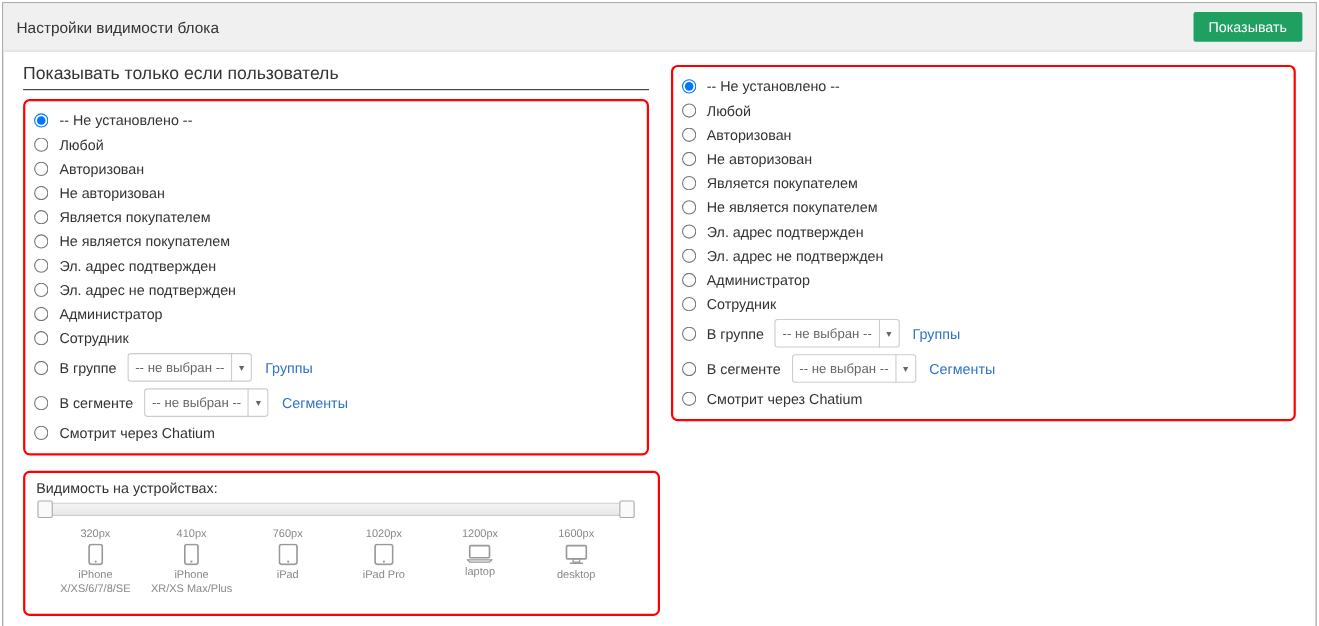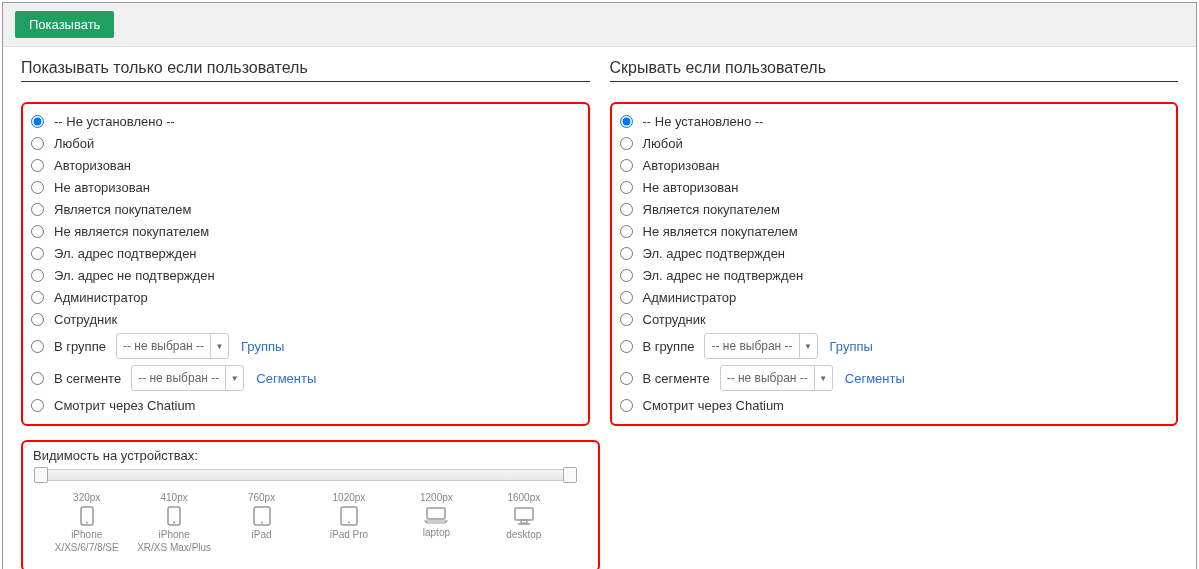--- a/index.html
+++ b/index.html
@@ -44,21 +44,21 @@
     }
     .col {
       flex: 1;
     }
     .section-title {
       font-size: 16px;
       font-weight: normal;
       color: #333;
       border-bottom: 1px solid #333;
       padding-bottom: 4px;
-      margin-bottom: 20px;
+      margin-bottom: 8px;
     }
     .highlight-box {
       border: 2px solid #ff0000;
       border-radius: 6px;
       padding: 6px 8px 8px 8px;
     }
     .radio-row {
       display: flex;
       align-items: center;
       gap: 6px;
@@ -159,20 +159,21 @@
       justify-content: center;
     }
     .device-name { font-size: 10px; color: #888; }
     svg { display: block; }
   </style>
 </head>
 <body>
 
 <div class="container">
   <div class="header">
+    <span class="header-title">Настройки видимости блока</span>
     <button class="save-btn">Показывать</button>
   </div>
 
   <div class="content">
     <div class="columns">
 
       <div class="col">
         <div class="section-title">Показывать только если пользователь</div>
         <div class="highlight-box">
           <div id="show-radio-list">
@@ -239,21 +240,20 @@
           </div>
 
           <div class="radio-row">
             <input type="radio" name="show" style="">
             <label>Смотрит через Chatium</label>
           </div>
         </div>
       </div>
 
       <div class="col">
-        <div class="section-title">Скрывать если пользователь</div>
         <div class="highlight-box">
           <div id="hide-radio-list">
               <div class="radio-row">
                 <input type="radio" name="hide" checked="" style="">
                 <label>-- Не установлено --</label>
               </div>
               <div class="radio-row">
                 <input type="radio" name="hide" style="">
                 <label>Любой</label>
               </div>

